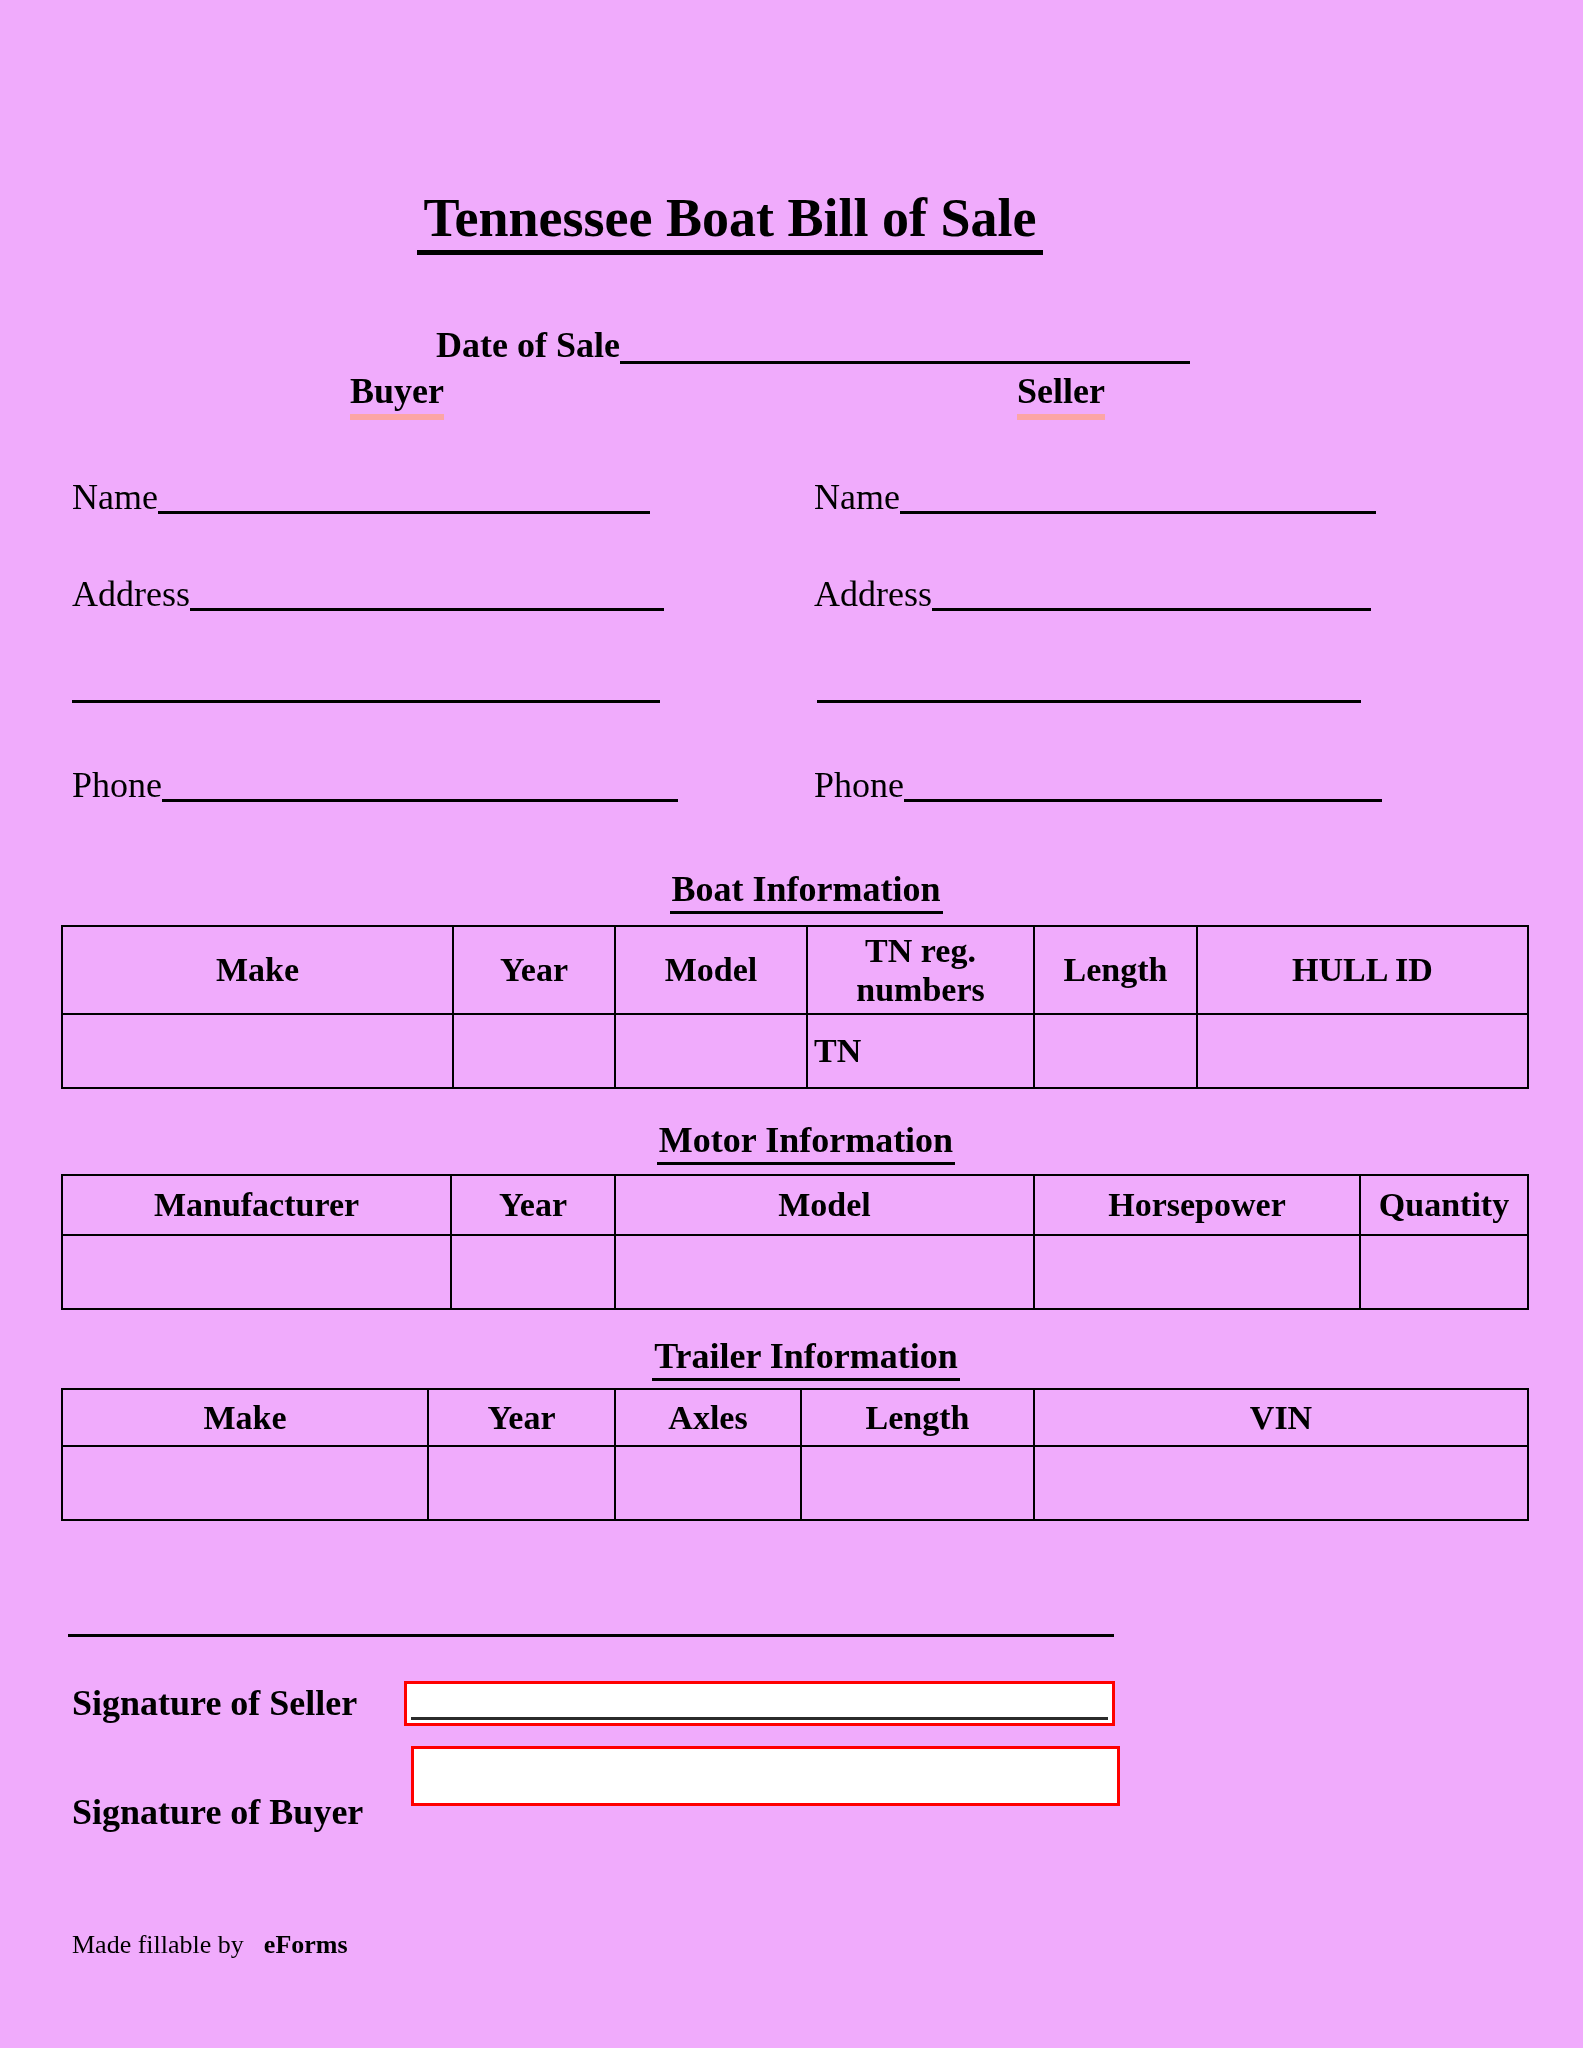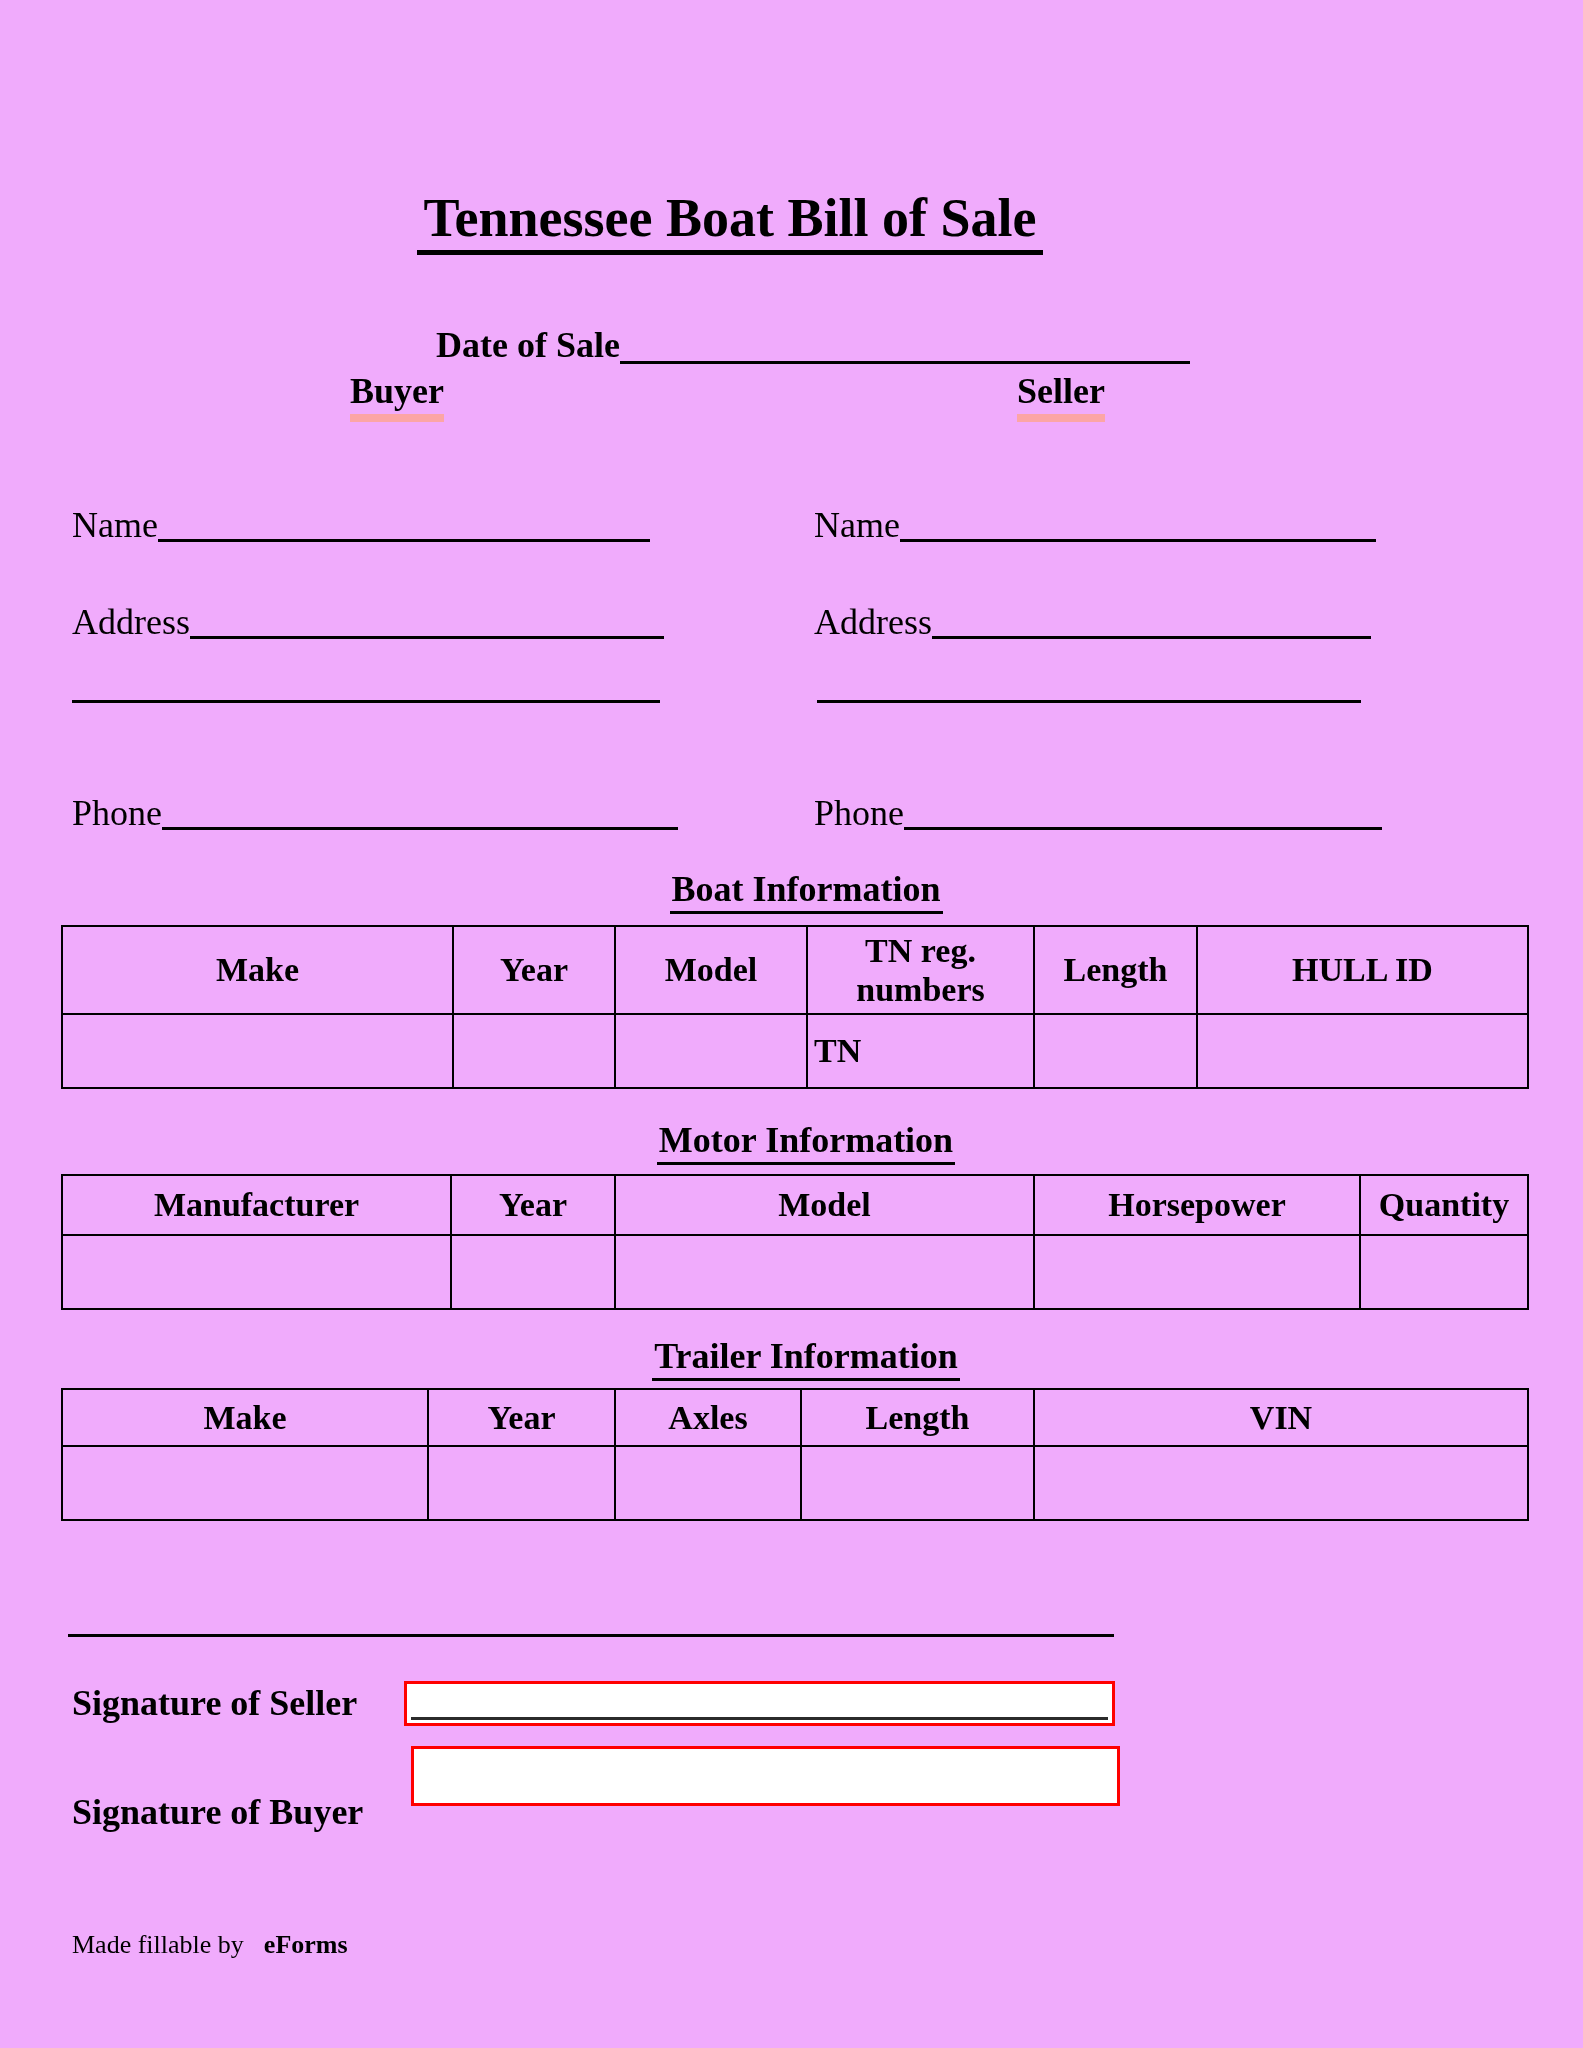--- a/index.html
+++ b/index.html
@@ -17,25 +17,25 @@
   .doc-title{
     display:inline-block;font-size:54px;font-weight:bold;line-height:1.05;
     border-bottom:5px solid #000;padding:0 6px 3px 6px;letter-spacing:0px;white-space:nowrap;
   }
   
   .date-row{position:absolute;left:436px;top:322px;width:754px;display:flex;height:46px;align-items:flex-end;}
   .date-label{font-size:36px;font-weight:bold;line-height:46px;white-space:nowrap;}
   .fline{flex:1;border-bottom:3px solid #000;margin-bottom:4px;}
   
   .party-head{position:absolute;font-size:36px;font-weight:bold;line-height:1.1;
-    border-bottom:8px solid #fca5a5;padding-bottom:2px;}
+    border-bottom:6px solid #fca5a5;padding-bottom:2px;}
   .buyer-head{left:350px;top:372px;}
   .seller-head{left:1017px;top:372px;}
   
-  .field-row{position:absolute;display:flex;height:42px;margin-top:28px;}
+  .field-row{position:absolute;display:flex;height:42px;}
   .field-label{font-size:36px;line-height:42px;white-space:nowrap;}
   .bare-line{position:absolute;border-top:3px solid #000;height:0;}
   
   .sec-head-wrap{position:absolute;left:61px;width:1490px;text-align:center;}
   .sec-head{display:inline-block;font-size:36px;font-weight:bold;line-height:1.05;
     border-bottom:3px solid #000;padding:0 2px 2px 2px;white-space:nowrap;}
   
   table.info{position:absolute;left:61px;width:1466px;border-collapse:collapse;table-layout:fixed;}
   table.info th,table.info td{border:2px solid #000;font-size:34px;padding:2px 6px;overflow:hidden;}
   table.info th{font-weight:bold;text-align:center;vertical-align:middle;line-height:1.15;}

